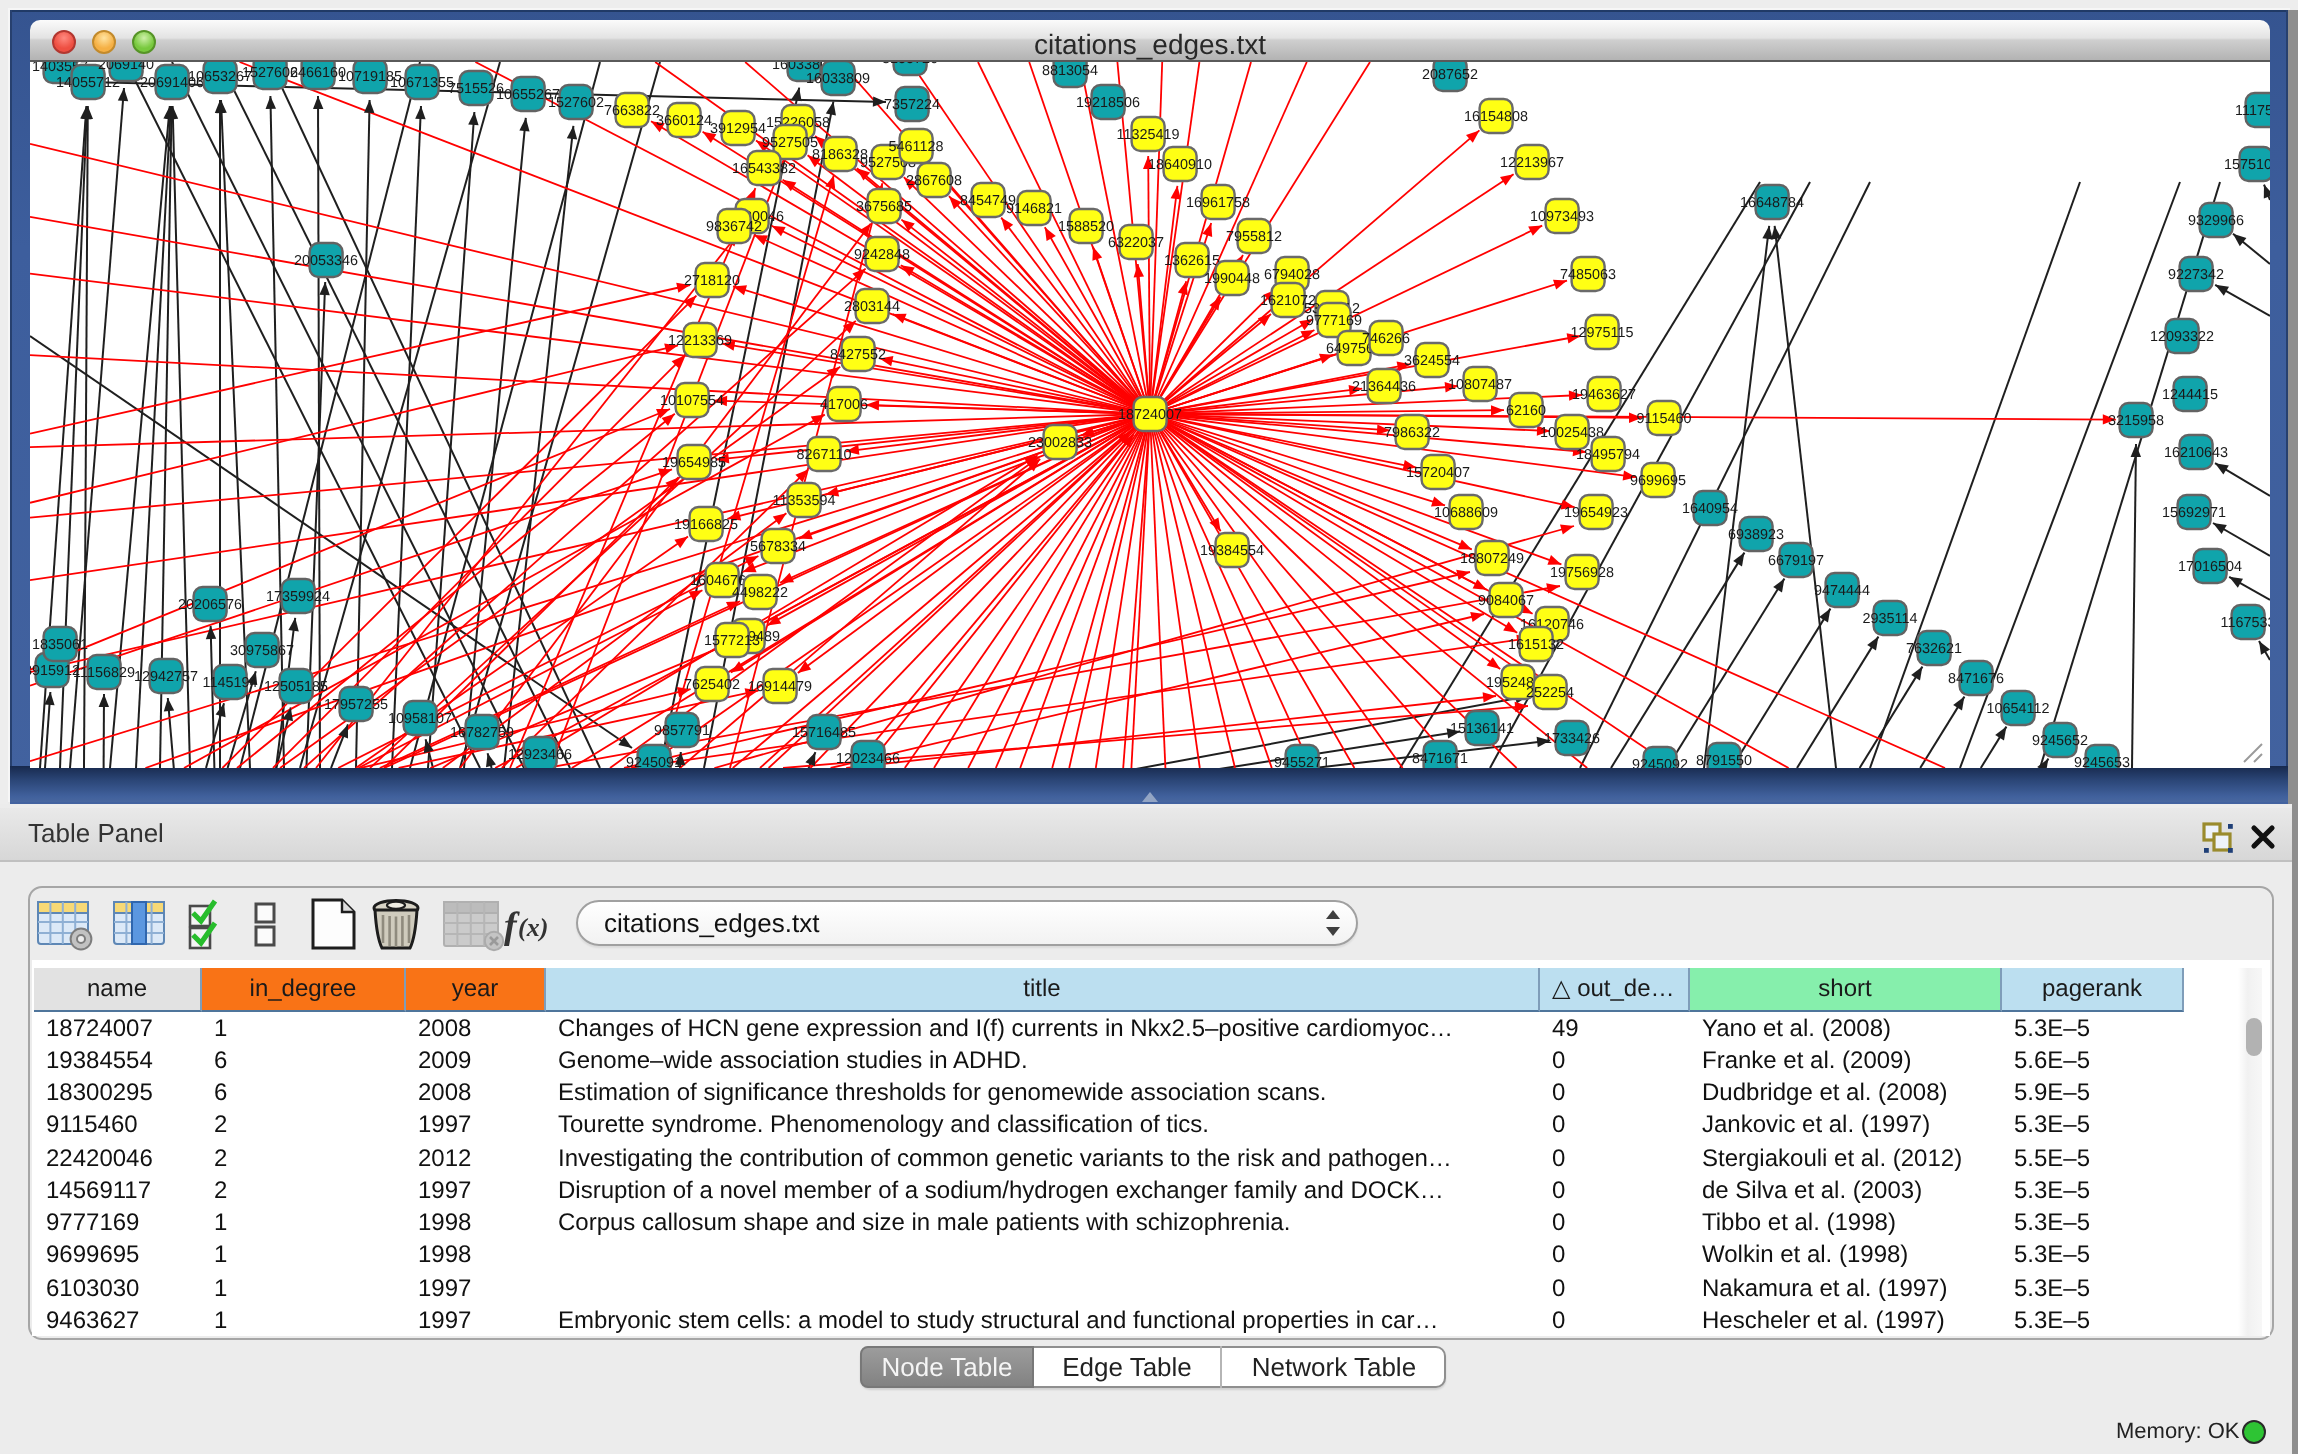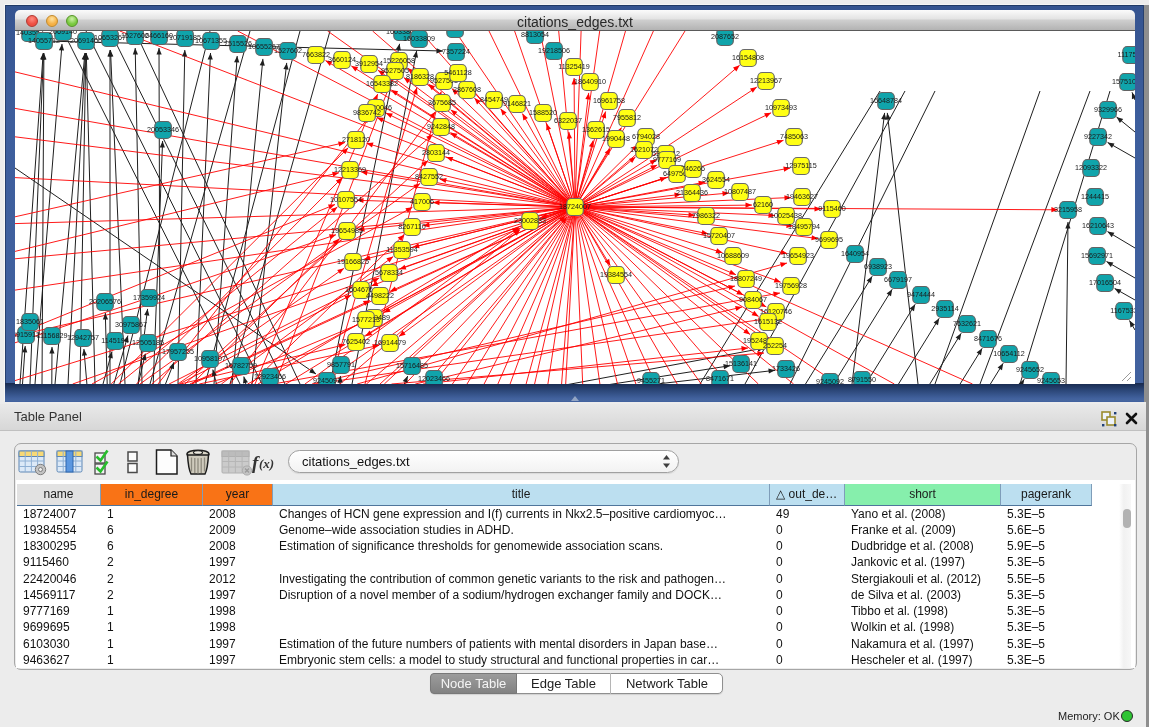--- a/index.html
+++ b/index.html
@@ -840,20 +840,21 @@
     <div style="position:absolute;left:192px;top:0;width:64px;overflow:hidden;white-space:nowrap">2008</div>
     <div style="position:absolute;left:262px;top:0;width:491px;overflow:hidden;white-space:nowrap">Estimation of significance thresholds for genomewide association scans.</div>
     <div style="position:absolute;left:759px;top:0;width:69px;overflow:hidden;white-space:nowrap">0</div>
     <div style="position:absolute;left:834px;top:0;width:150px;overflow:hidden;white-space:nowrap">Dudbridge et al. (2008)</div>
     <div style="position:absolute;left:990px;top:0;width:85px;overflow:hidden;white-space:nowrap">5.9E–5</div>
   </div>
 <div style="position:absolute;left:17px;top:554.3px;width:1105px;height:16.3px;font-size:12px;line-height:16.3px;color:#111">
     <div style="position:absolute;left:6px;top:0;width:78px;overflow:hidden;white-space:nowrap">9115460</div>
     <div style="position:absolute;left:90px;top:0;width:96px;overflow:hidden;white-space:nowrap">2</div>
     <div style="position:absolute;left:192px;top:0;width:64px;overflow:hidden;white-space:nowrap">1997</div>
+    <div style="position:absolute;left:262px;top:0;width:491px;overflow:hidden;white-space:nowrap">Tourette syndrome. Phenomenology and classification of tics.</div>
     <div style="position:absolute;left:759px;top:0;width:69px;overflow:hidden;white-space:nowrap">0</div>
     <div style="position:absolute;left:834px;top:0;width:150px;overflow:hidden;white-space:nowrap">Jankovic et al. (1997)</div>
     <div style="position:absolute;left:990px;top:0;width:85px;overflow:hidden;white-space:nowrap">5.3E–5</div>
   </div>
 <div style="position:absolute;left:17px;top:570.6px;width:1105px;height:16.3px;font-size:12px;line-height:16.3px;color:#111">
     <div style="position:absolute;left:6px;top:0;width:78px;overflow:hidden;white-space:nowrap">22420046</div>
     <div style="position:absolute;left:90px;top:0;width:96px;overflow:hidden;white-space:nowrap">2</div>
     <div style="position:absolute;left:192px;top:0;width:64px;overflow:hidden;white-space:nowrap">2012</div>
     <div style="position:absolute;left:262px;top:0;width:491px;overflow:hidden;white-space:nowrap">Investigating the contribution of common genetic variants to the risk and pathogen…</div>
     <div style="position:absolute;left:759px;top:0;width:69px;overflow:hidden;white-space:nowrap">0</div>
@@ -866,37 +867,37 @@
     <div style="position:absolute;left:192px;top:0;width:64px;overflow:hidden;white-space:nowrap">1997</div>
     <div style="position:absolute;left:262px;top:0;width:491px;overflow:hidden;white-space:nowrap">Disruption of a novel member of a sodium/hydrogen exchanger family and DOCK…</div>
     <div style="position:absolute;left:759px;top:0;width:69px;overflow:hidden;white-space:nowrap">0</div>
     <div style="position:absolute;left:834px;top:0;width:150px;overflow:hidden;white-space:nowrap">de Silva et al. (2003)</div>
     <div style="position:absolute;left:990px;top:0;width:85px;overflow:hidden;white-space:nowrap">5.3E–5</div>
   </div>
 <div style="position:absolute;left:17px;top:603.1px;width:1105px;height:16.3px;font-size:12px;line-height:16.3px;color:#111">
     <div style="position:absolute;left:6px;top:0;width:78px;overflow:hidden;white-space:nowrap">9777169</div>
     <div style="position:absolute;left:90px;top:0;width:96px;overflow:hidden;white-space:nowrap">1</div>
     <div style="position:absolute;left:192px;top:0;width:64px;overflow:hidden;white-space:nowrap">1998</div>
+    <div style="position:absolute;left:262px;top:0;width:491px;overflow:hidden;white-space:nowrap">Corpus callosum shape and size in male patients with schizophrenia.</div>
     <div style="position:absolute;left:759px;top:0;width:69px;overflow:hidden;white-space:nowrap">0</div>
     <div style="position:absolute;left:834px;top:0;width:150px;overflow:hidden;white-space:nowrap">Tibbo et al. (1998)</div>
     <div style="position:absolute;left:990px;top:0;width:85px;overflow:hidden;white-space:nowrap">5.3E–5</div>
   </div>
 <div style="position:absolute;left:17px;top:619.4px;width:1105px;height:16.3px;font-size:12px;line-height:16.3px;color:#111">
     <div style="position:absolute;left:6px;top:0;width:78px;overflow:hidden;white-space:nowrap">9699695</div>
     <div style="position:absolute;left:90px;top:0;width:96px;overflow:hidden;white-space:nowrap">1</div>
     <div style="position:absolute;left:192px;top:0;width:64px;overflow:hidden;white-space:nowrap">1998</div>
     <div style="position:absolute;left:759px;top:0;width:69px;overflow:hidden;white-space:nowrap">0</div>
     <div style="position:absolute;left:834px;top:0;width:150px;overflow:hidden;white-space:nowrap">Wolkin et al. (1998)</div>
     <div style="position:absolute;left:990px;top:0;width:85px;overflow:hidden;white-space:nowrap">5.3E–5</div>
   </div>
 <div style="position:absolute;left:17px;top:635.7px;width:1105px;height:16.3px;font-size:12px;line-height:16.3px;color:#111">
     <div style="position:absolute;left:6px;top:0;width:78px;overflow:hidden;white-space:nowrap">6103030</div>
     <div style="position:absolute;left:90px;top:0;width:96px;overflow:hidden;white-space:nowrap">1</div>
     <div style="position:absolute;left:192px;top:0;width:64px;overflow:hidden;white-space:nowrap">1997</div>
-    <div style="position:absolute;left:262px;top:0;width:491px;overflow:hidden;white-space:nowrap">Estimation of the future numbers of patients with mental disorders in Japan base…</div>
     <div style="position:absolute;left:759px;top:0;width:69px;overflow:hidden;white-space:nowrap">0</div>
     <div style="position:absolute;left:834px;top:0;width:150px;overflow:hidden;white-space:nowrap">Nakamura et al. (1997)</div>
     <div style="position:absolute;left:990px;top:0;width:85px;overflow:hidden;white-space:nowrap">5.3E–5</div>
   </div>
 <div style="position:absolute;left:17px;top:651.9px;width:1105px;height:16.3px;font-size:12px;line-height:16.3px;color:#111">
     <div style="position:absolute;left:6px;top:0;width:78px;overflow:hidden;white-space:nowrap">9463627</div>
     <div style="position:absolute;left:90px;top:0;width:96px;overflow:hidden;white-space:nowrap">1</div>
     <div style="position:absolute;left:192px;top:0;width:64px;overflow:hidden;white-space:nowrap">1997</div>
     <div style="position:absolute;left:262px;top:0;width:491px;overflow:hidden;white-space:nowrap">Embryonic stem cells: a model to study structural and functional properties in car…</div>
     <div style="position:absolute;left:759px;top:0;width:69px;overflow:hidden;white-space:nowrap">0</div>

